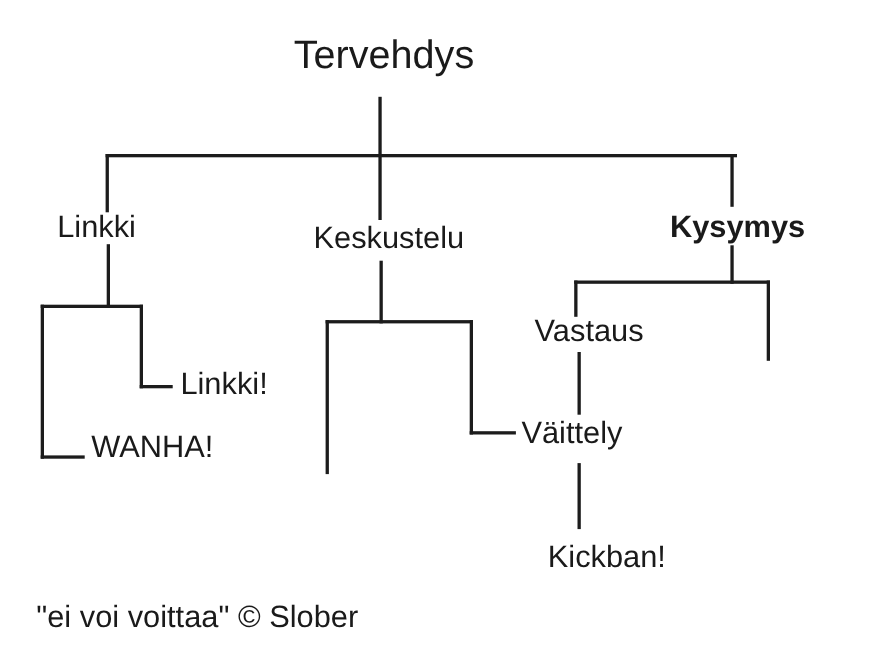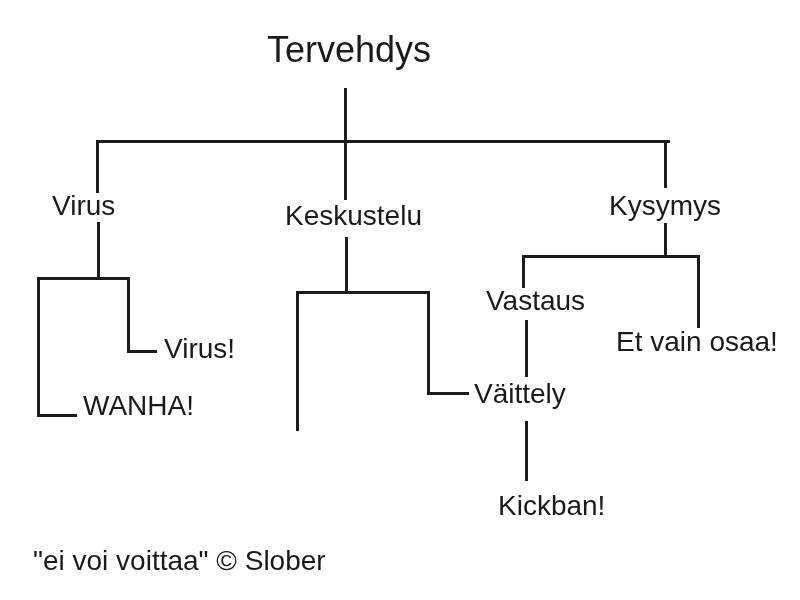--- a/index.html
+++ b/index.html
@@ -69,25 +69,24 @@
 
   <div class="vl" style="left:664px; top:140px; height:48px;"></div>
   <div class="vl" style="left:664px; top:223px; height:35px;"></div>
   <div class="hl" style="left:522px; top:255px; width:178px;"></div>
   <div class="vl" style="left:522px; top:255px; height:33px;"></div>
   <div class="vl" style="left:697px; top:255px; height:73px;"></div>
   <div class="vl" style="left:525px; top:320px; height:57px;"></div>
   <div class="vl" style="left:525px; top:421px; height:60px;"></div>
 
   <span class="lbl title" style="left:267px; top:32px;">Tervehdys</span>
-  <span class="lbl" style="left:52px;  top:192px;">Virus</span>
+  <span class="lbl" style="left:52px;  top:192px;">Linkki</span>
   <span class="lbl" style="left:285px; top:202px;">Keskustelu</span>
-  <span class="lbl" style="left:609px; top:192px;">Kysymys</span>
-  <span class="lbl" style="left:164px; top:335px;">Virus!</span>
+  <span class="lbl" style="left:609px; top:192px;font-weight:bold;">Kysymys</span>
+  <span class="lbl" style="left:164px; top:335px;">Linkki!</span>
   <span class="lbl" style="left:83px;  top:392px;">WANHA!</span>
   <span class="lbl" style="left:486px; top:287px;">Vastaus</span>
   <span class="lbl" style="left:474px; top:380px;">Väittely</span>
-  <span class="lbl" style="left:616px; top:328px;">Et vain osaa!</span>
   <span class="lbl" style="left:469px; top:492px;margin-left:29px;">Kickban!</span>
 
   <span class="lbl caption" style="left:33px; top:547px;">"ei voi voittaa" © Slober</span>
 
 </div>
 
 </body></html>

